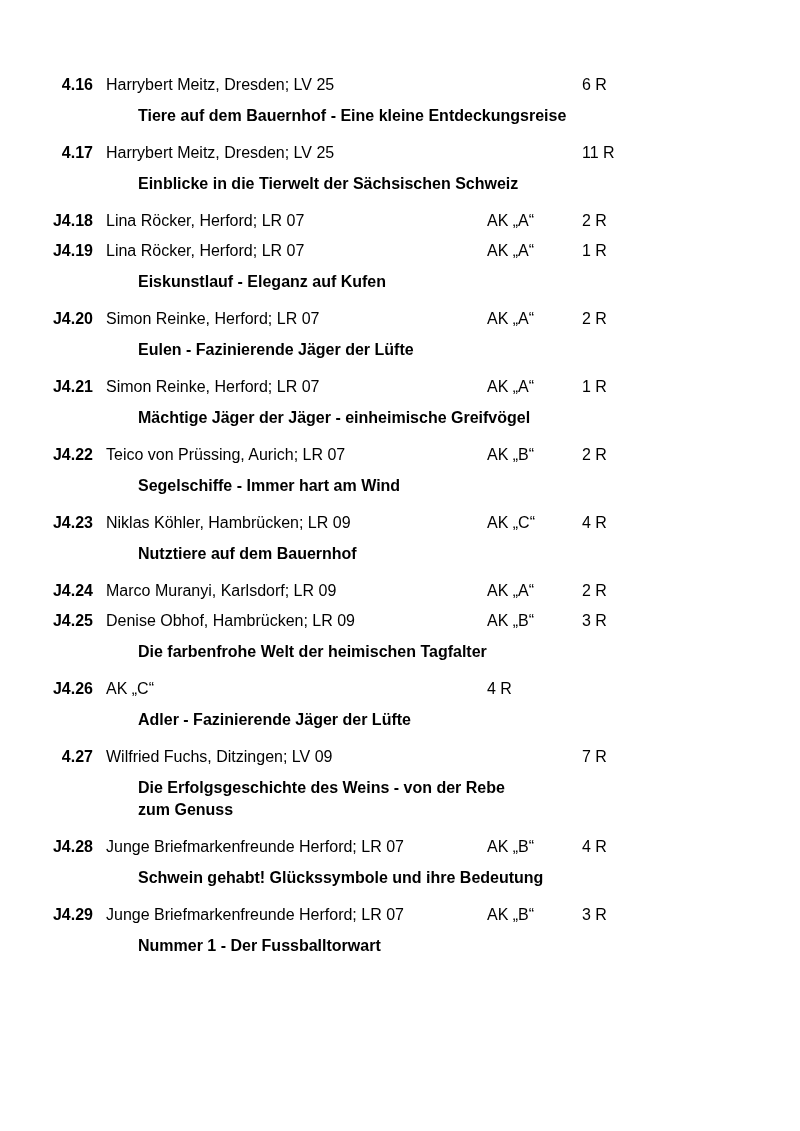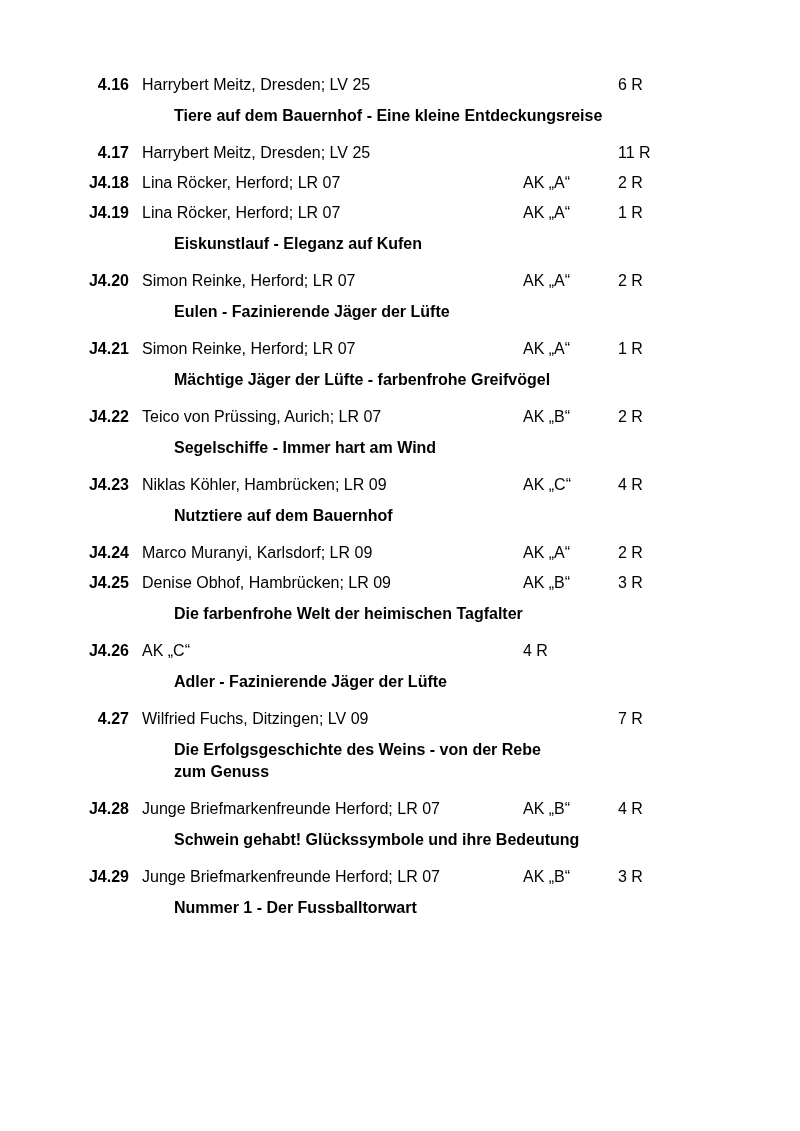--- a/index.html
+++ b/index.html
@@ -12,21 +12,21 @@
     background: #ffffff;
     color: #000000;
     font-family: "Liberation Sans", sans-serif;
     font-size: 16px;
     overflow: hidden;
   }
   .page {
     box-sizing: border-box;
     width: 800px;
     height: 1131px;
-    padding: 75px 120px 0 88px;
+    padding: 75px 120px 0 52px;
   }
   .entry-row {
     display: grid;
     grid-template-columns: 54px 381px 95px 1fr;
     line-height: 20px;
     margin-bottom: 10px;
   }
   .num {
     font-weight: bold;
     text-align: right;
@@ -67,20 +67,21 @@
     <div class="title">Tiere auf dem Bauernhof - Eine kleine Entdeckungsreise</div>
   </div>
 
   <div class="entry">
     <div class="entry-row">
       <span class="num">4.17</span>
       <span class="name">Harrybert Meitz, Dresden; LV 25</span>
       <span class="ak"></span>
       <span class="frames">11 R</span>
     </div>
+    <div class="title">Einblicke in die Tierwelt der Sächsischen Schweiz</div>
   </div>
 
   <div class="entry">
     <div class="entry-row">
       <span class="num">J4.18</span>
       <span class="name">Lina Röcker, Herford; LR 07</span>
       <span class="ak">AK „A“</span>
       <span class="frames">2 R</span>
     </div>
   </div>
@@ -105,21 +106,21 @@
     <div class="title">Eulen - Fazinierende Jäger der Lüfte</div>
   </div>
 
   <div class="entry">
     <div class="entry-row">
       <span class="num">J4.21</span>
       <span class="name">Simon Reinke, Herford; LR 07</span>
       <span class="ak">AK „A“</span>
       <span class="frames">1 R</span>
     </div>
-    <div class="title">Mächtige Jäger der Lüfte - farbenfrohe Greifvögel</div>
+    <div class="title">Mächtige Jäger der Jäger - einheimische Greifvögel</div>
   </div>
 
   <div class="entry">
     <div class="entry-row">
       <span class="num">J4.22</span>
       <span class="name">Teico von Prüssing, Aurich; LR 07</span>
       <span class="ak">AK „B“</span>
       <span class="frames">2 R</span>
     </div>
     <div class="title">Segelschiffe - Immer hart am Wind</div>

